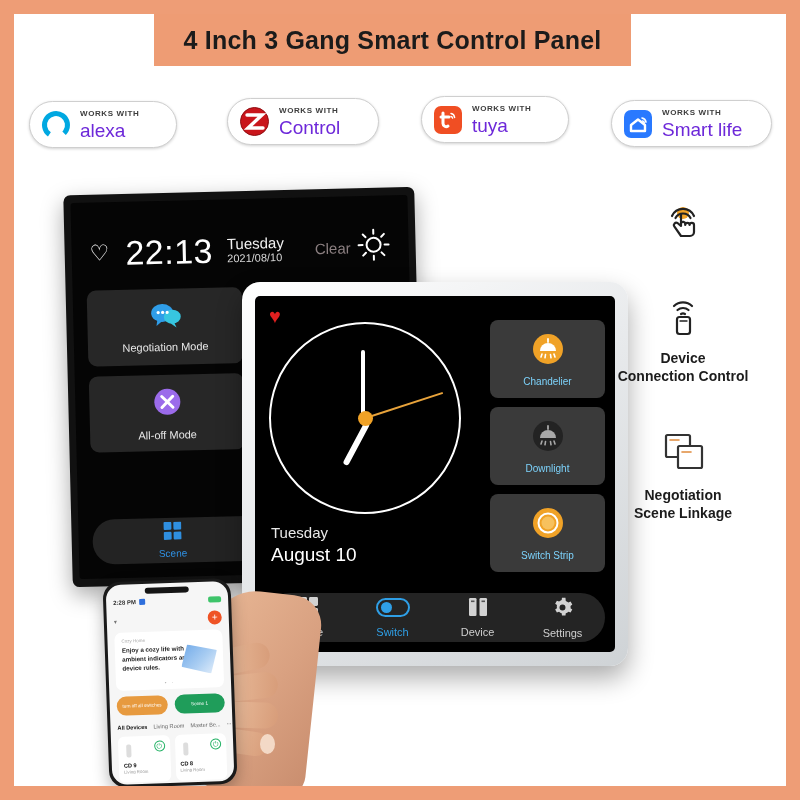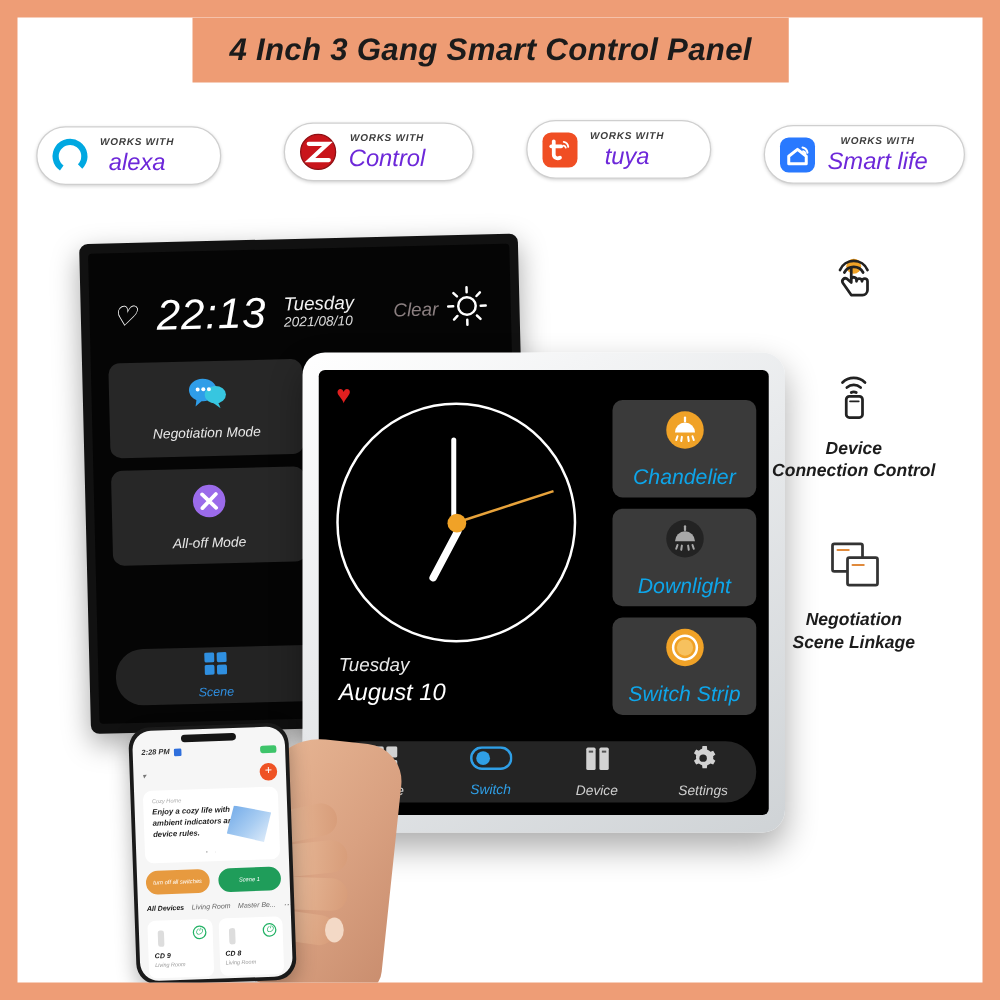--- a/index.html
+++ b/index.html
@@ -8,37 +8,36 @@
     font-family: "Liberation Sans", sans-serif;
     background: #ee9d76;
     overflow: hidden;
   }
   .frame {
     position: absolute;
     left: 14px; top: 14px;
     width: 772px; height: 772px;
     background: #ffffff;
     overflow: hidden;
-    font-style: italic;
   }
 
   
   .banner {
     position: absolute; left: 140px; top: 0px;
     width: 477px; height: 52px;
     background: #ee9c74;
     display: flex; align-items: center; justify-content: center;
   }
   .banner-text {
     font-size: 25px; font-weight: bold; color: #1b1b1b;
     letter-spacing: .2px; white-space: nowrap;
   }
 
   
-  .badges { position: absolute; left: 0px; top: 82px; width: 772px; height: 64px; text-align: center; }
+  .badges { position: absolute; left: 0px; top: 82px; width: 772px; height: 64px; }
   .badge {
     position: absolute; height: 47px;
     background: #fff; border: 1px solid #cfcfcf; border-radius: 24px;
     display: flex; align-items: center; padding: 0 14px 0 11px;
     box-shadow: 0 1px 3px rgba(0,0,0,.18);
   }
   .badge .bicon { flex: 0 0 auto; margin-right: 9px; display: flex; align-items: center; }
   .badge .btxt { display: flex; flex-direction: column; justify-content: center; line-height: 1; }
   .works { font-size: 8px; font-weight: bold; color: #3d3d3d; letter-spacing: .6px; }
   .brand { font-size: 19px; color: #6d28d9; margin-top: 3px; white-space: nowrap; }
@@ -137,21 +136,21 @@
   }
   .fr-datebox { position: absolute; left: 16px; top: 228px; line-height: 1.25; }
   .fr-day { font-size: 15px; color: #e9e9e9; }
   .fr-date { font-size: 19px; color: #fff; }
 
   .fr-tiles { position: absolute; right: 10px; top: 24px; width: 115px; }
   .fr-tile {
     height: 78px; margin-bottom: 9px; background: #3a3a3a; border-radius: 8px;
     display: flex; flex-direction: column; align-items: center; justify-content: center;
   }
-  .fr-tile .tlabel { font-size: 17px; color: #0ea5e9; margin-top: 6px; white-space: nowrap; }
+  .fr-tile .tlabel { font-size: 10px; color: #7dd3fc; margin-top: 6px; white-space: nowrap; }
 
   .fr-nav {
     position: absolute; left: 10px; right: 10px; bottom: 10px; height: 49px;
     background: #242424; border-radius: 25px; display: flex; align-items: center;
   }
   .fr-nav .nitem { flex: 1; display: flex; flex-direction: column; align-items: center; justify-content: center; }
   .fr-nav .nlabel { font-size: 11px; margin-top: 5px; color: #cfcfcf; }
   .fr-nav .nlabel.active { color: #2f9fe6; }
 
   

